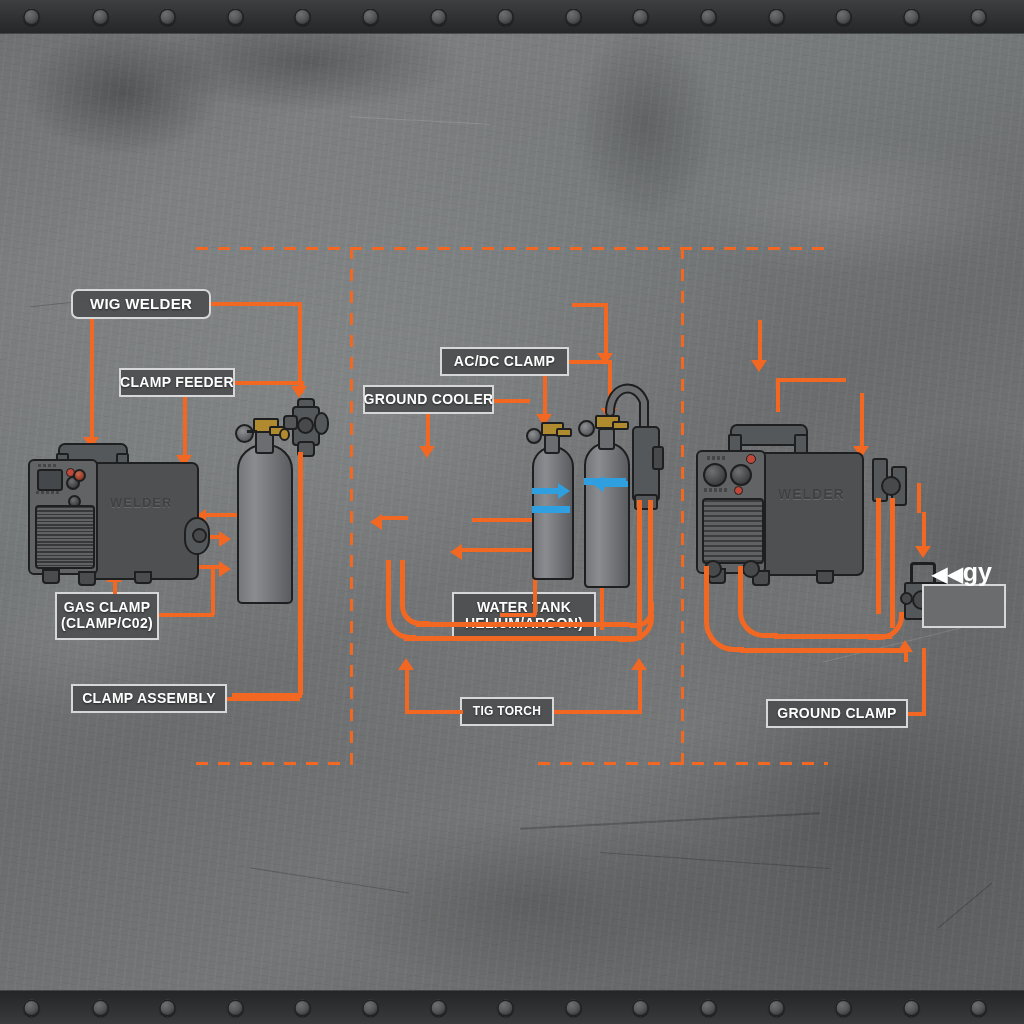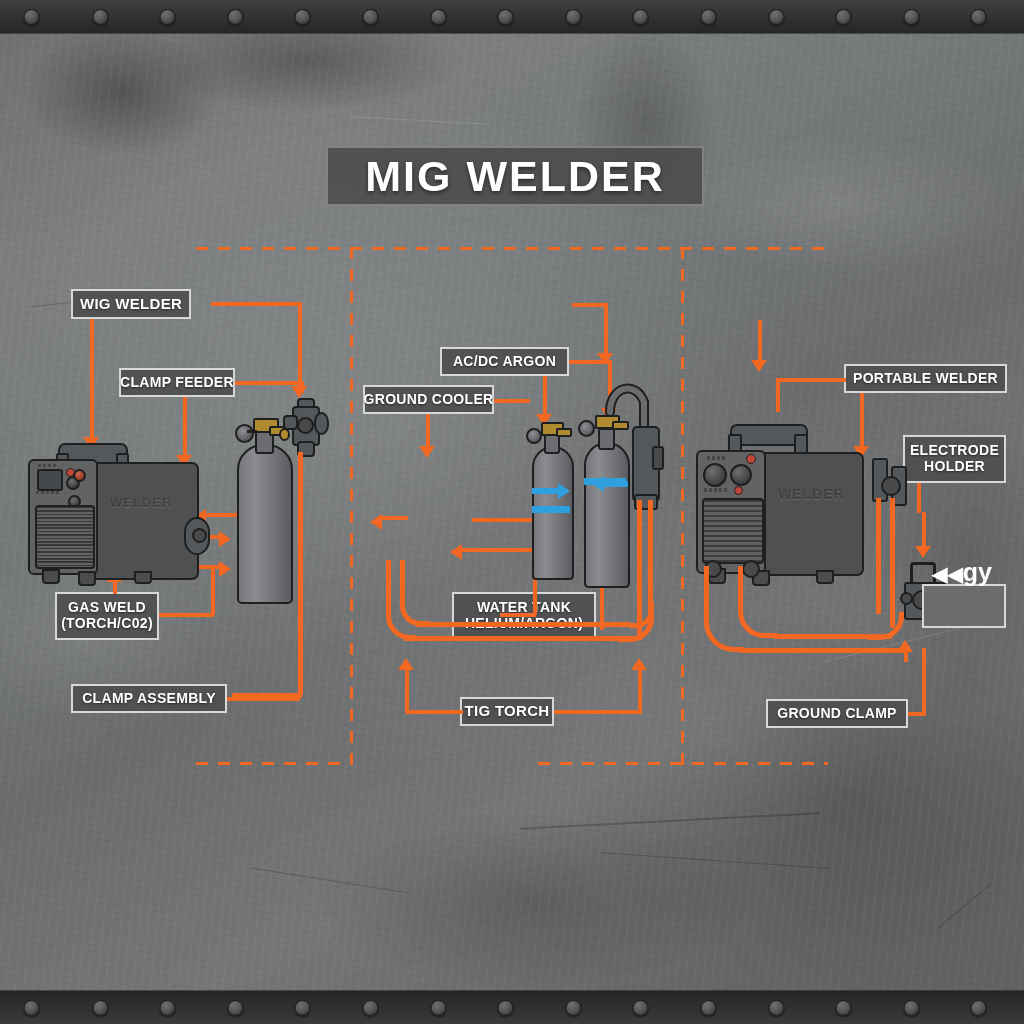--- a/index.html
+++ b/index.html
@@ -163,37 +163,36 @@
     <div class="rivet" style="left:497px;"></div>
     <div class="rivet" style="left:565px;"></div>
     <div class="rivet" style="left:632px;"></div>
     <div class="rivet" style="left:700px;"></div>
     <div class="rivet" style="left:768px;"></div>
     <div class="rivet" style="left:835px;"></div>
     <div class="rivet" style="left:903px;"></div>
     <div class="rivet" style="left:970px;"></div>
   </div>
 
-  <div id="title">MIG WELDER</div>
 
   <div class="dash-h" style="left:196px;top:247px;width:632px;"></div>
   <div class="dash-h" style="left:196px;top:762px;width:156px;"></div>
   <div class="dash-h" style="left:538px;top:762px;width:290px;"></div>
   <div class="dash-v" style="left:350px;top:247px;height:518px;"></div>
   <div class="dash-v" style="left:681px;top:247px;height:518px;"></div>
 
-  <div class="lbl" style="left:71px;top:289px;width:120px;height:30px;">
+  <div class="lbl" style="left:71px;top:289px;width:140px;height:30px;border-radius:7px;">
     <span>WIG WELDER</span>
   </div>
   <div class="lbl" style="left:119px;top:368px;width:116px;height:29px;font-size:14px;">
     <span>CLAMP FEEDER</span>
   </div>
   <div class="lbl" style="left:55px;top:592px;width:104px;height:48px;font-size:14px;">
-    <span>GAS WELD</span>
-    <span>(TORCH/C02)</span>
+    <span>GAS CLAMP</span>
+    <span>(CLAMP/C02)</span>
   </div>
   <div class="lbl" style="left:71px;top:684px;width:156px;height:29px;font-size:14px;">
     <span>CLAMP ASSEMBLY</span>
   </div>
 
   <div class="ln hl" style="left:211px;top:302px;width:91px;"></div>
   <div class="ln vl" style="left:298px;top:302px;height:86px;"></div>
   <div class="arr down" style="left:291px;top:386px;"></div>
 
   <div class="ln vl" style="left:90px;top:319px;height:120px;"></div>
@@ -259,30 +258,30 @@
     <div class="blk" style="left:0px;top:17px;width:11px;height:11px;"></div>
     <div class="blk d" style="left:14px;top:19px;width:13px;height:13px;border-radius:50%;"></div>
     <div class="blk" style="left:31px;top:14px;width:11px;height:19px;border-radius:50%/45%;"></div>
     <div class="blk" style="left:14px;top:43px;width:14px;height:12px;"></div>
   </div>
 
   <div class="ln vl" style="left:298px;top:452px;height:243px;width:5px;"></div>
   <div class="ln hl" style="left:232px;top:693px;width:70px;height:5px;"></div>
 
   <div class="lbl" style="left:440px;top:347px;width:129px;height:29px;font-size:14px;">
-    <span>AC/DC ARGON</span>
+    <span>AC/DC CLAMP</span>
   </div>
   <div class="lbl" style="left:363px;top:385px;width:131px;height:29px;font-size:14px;">
     <span>GROUND COOLER</span>
   </div>
   <div class="lbl" style="left:452px;top:592px;width:144px;height:48px;font-size:14px;">
     <span>WATER TANK</span>
     <span>HELIUM/ARGON)</span>
   </div>
-  <div class="lbl" style="left:460px;top:697px;width:94px;height:29px;font-size:15px;">
+  <div class="lbl" style="left:460px;top:697px;width:94px;height:29px;font-size:12px;">
     <span>TIG TORCH</span>
   </div>
 
   <div class="ln hl" style="left:572px;top:303px;width:36px;"></div>
   <div class="ln vl" style="left:604px;top:303px;height:52px;"></div>
   <div class="arr down" style="left:597px;top:353px;"></div>
 
   <div class="ln hl" style="left:569px;top:360px;width:43px;"></div>
   <div class="ln vl" style="left:608px;top:360px;height:50px;"></div>
   <div class="arr down" style="left:601px;top:408px;"></div>
@@ -349,27 +348,20 @@
     <div class="blk" style="left:32px;top:54px;width:24px;height:72px;border-radius:5px;"></div>
     <div class="blk d" style="left:52px;top:74px;width:8px;height:20px;border-radius:3px;"></div>
     <div class="blk" style="left:34px;top:122px;width:20px;height:12px;border-radius:3px;"></div>
   </div>
 
   <div class="ln vl" style="left:637px;top:500px;height:140px;width:5px;"></div>
   <div class="ln vl" style="left:648px;top:500px;height:126px;width:5px;"></div>
   <div class="hose" style="left:618px;top:614px;width:36px;height:28px;border-top:none;border-left:none;border-radius:0 0 24px 0;"></div>
   <div class="hose" style="left:630px;top:602px;width:24px;height:26px;border-top:none;border-left:none;border-radius:0 0 18px 0;"></div>
 
-  <div class="lbl" style="left:844px;top:364px;width:163px;height:29px;font-size:14px;">
-    <span>PORTABLE WELDER</span>
-  </div>
-  <div class="lbl" style="left:903px;top:435px;width:103px;height:48px;font-size:14px;">
-    <span>ELECTRODE</span>
-    <span>HOLDER</span>
-  </div>
   <div class="lbl" style="left:766px;top:699px;width:142px;height:29px;font-size:14px;">
     <span>GROUND CLAMP</span>
   </div>
 
   <div class="ln vl" style="left:758px;top:320px;height:42px;"></div>
   <div class="arr down" style="left:751px;top:360px;"></div>
 
   <div class="ln hl" style="left:776px;top:378px;width:70px;"></div>
   <div class="ln vl" style="left:776px;top:378px;height:34px;"></div>
   <div class="ln vl" style="left:860px;top:393px;height:55px;"></div>

